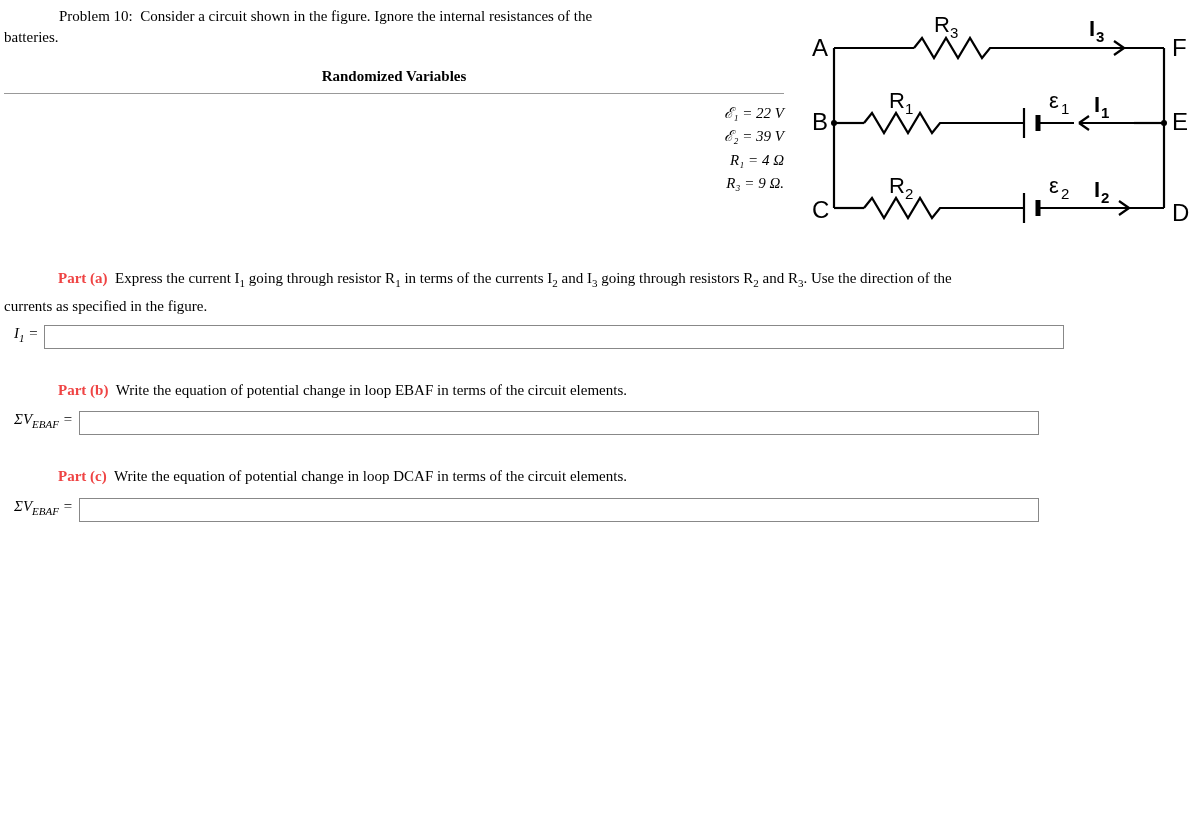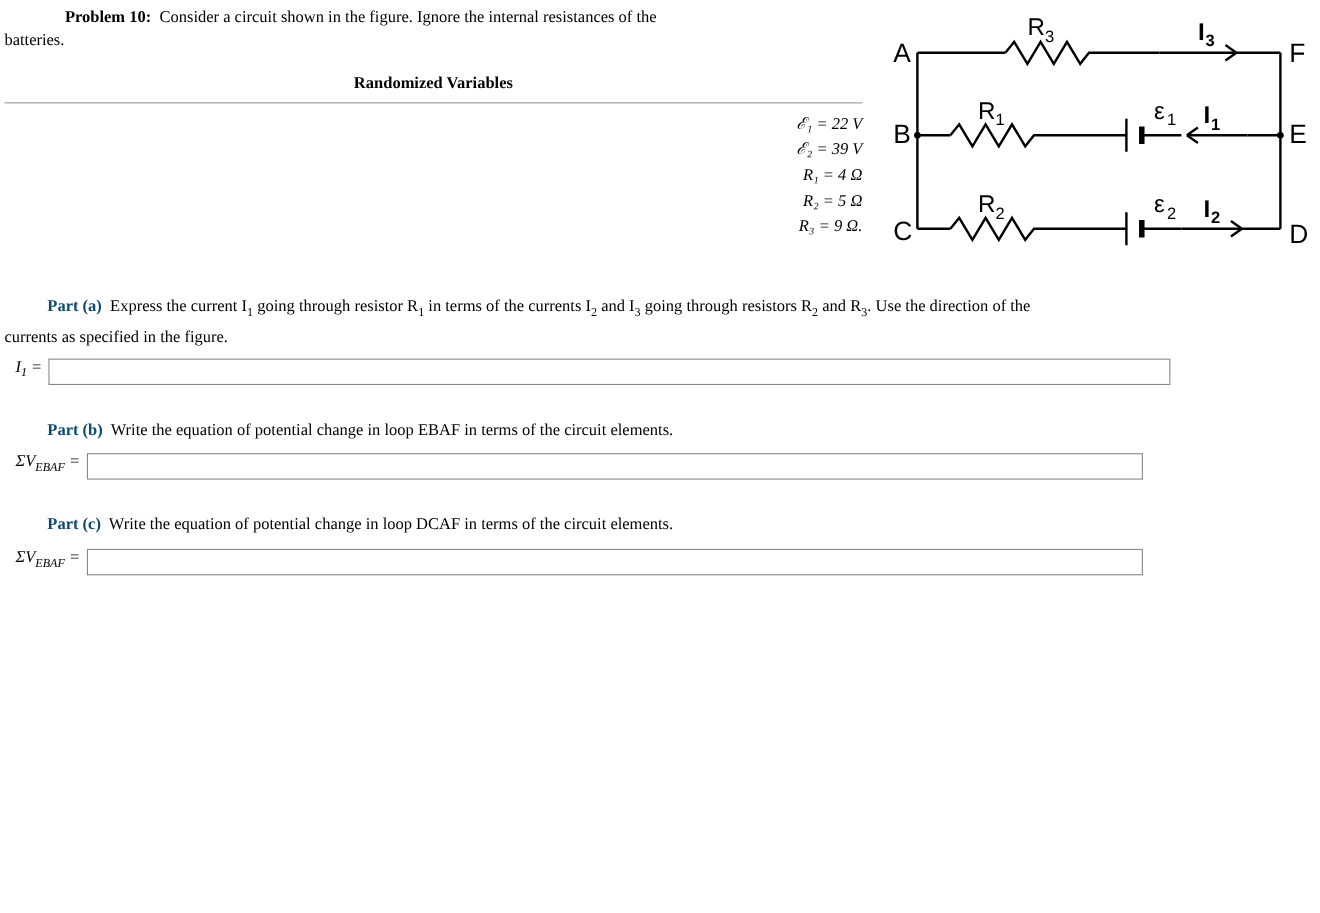--- a/index.html
+++ b/index.html
@@ -8,27 +8,27 @@
       font-size: 15px;
       color: #000;
       background: #fff;
       padding: 8px 4px;
       width: 1200px;
     }
     .header-row { display: flex; align-items: flex-start; }
     .header-text { flex: 0 0 790px; padding-right: 10px; }
     .figure-area { flex: 0 0 400px; padding-top: 0; }
     .problem-line { margin-bottom: 4px; }
-    .problem-num { font-weight: bold; margin-left: 55px; }
+    .problem-num { font-weight: normal; margin-left: 55px; }
     .section-heading { font-weight: bold; margin-top: 22px; margin-bottom: 8px; text-align: center; }
     .hr { border: none; border-top: 1px solid #999; margin: 6px 0 8px 0; width: 780px; }
     .vars { line-height: 1.55; }
     .vars div { font-style: italic; text-align: right; }
     .part { margin-top: 30px; margin-bottom: 6px; line-height: 1.5; }
-    .part .part-label { font-weight: bold; color: #0c4a6e; margin-left: 39px; }
+    .part .part-label { font-weight: bold; color: #ef4444; margin-left: 54px; }
     .answer-row { display: flex; align-items: flex-start; margin: 10px 0 4px 0; }
     .answer-label { font-style: italic; padding: 0 6px 0 10px; white-space: nowrap; }
     .answer-input {
       flex: 1;
       height: 24px;
       border: 1px solid #888;
       padding: 2px 4px;
       font-size: 14px;
       max-width: 1020px;
     }
@@ -51,21 +51,20 @@
       <span class="problem-num">Problem 10:</span>&nbsp;&nbsp;<span>Consider a circuit shown in the figure. Ignore the internal resistances of the</span>
     </div>
     <div>batteries.</div>
 
     <div class="section-heading">Randomized Variables</div>
     <div class="hr"></div>
     <div class="vars">
       <div>ℰ₁ = 22 V</div>
       <div>ℰ₂ = 39 V</div>
       <div>R₁ = 4 Ω</div>
-      <div>R₂ = 5 Ω</div>
       <div>R₃ = 9 Ω.</div>
     </div>
   </div>
 
   <div class="figure-area">
     <svg class="circuit-svg" viewBox="0 0 395 225">
 
       <path class="wire" d="M 40 40 L 120 40"></path>
 
       <path class="wire" d="M 120 40 L 128 30 L 140 50 L 152 30 L 164 50 L 176 30 L 188 50 L 196 40 L 260 40"></path>

